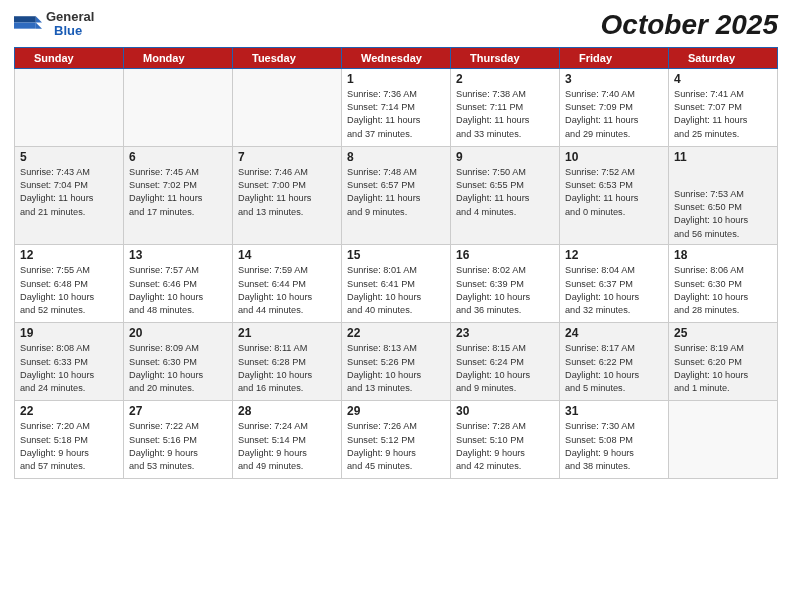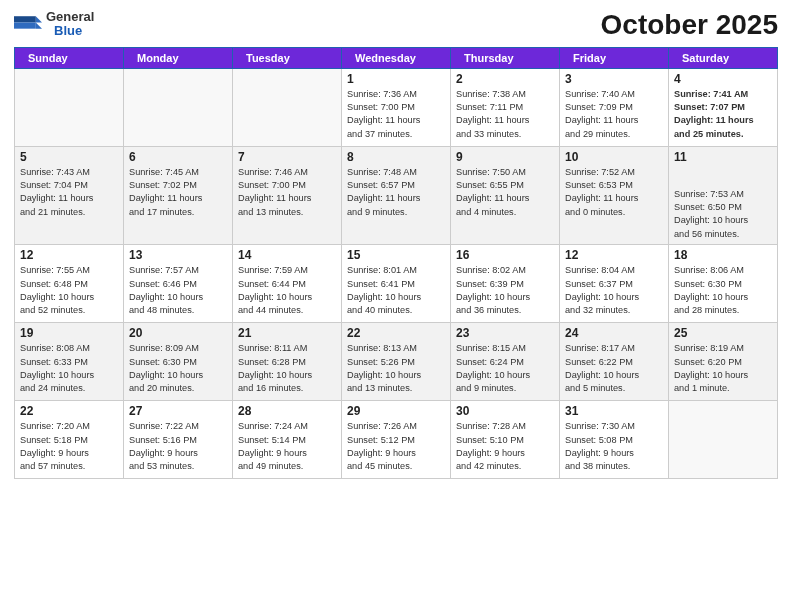--- a/index.html
+++ b/index.html
@@ -48,36 +48,37 @@
       height: 28px;
     }
     .title-section {
       text-align: right;
     }
     .cal-title {
       font-size: 28px;
       font-weight: bold;
       color: #1a1a1a;
       line-height: 1.1;
+      font-style: italic;
     }
     .cal-subtitle {
       font-size: 14px;
       color: #333;
     }
     .calendar {
       width: 100%;
       border-collapse: collapse;
       border: 1px solid #ccc;
     }
     .calendar th {
-      background: #6d28d9;
+      background: #b91c1c;
       color: #fff;
       font-size: 11px;
       font-weight: bold;
-      padding: 4px 13px;
+      padding: 4px 19px;
       border: 1px solid #2060b0;
       text-align: left;
     }
     .calendar td {
       border: 1px solid #ccc;
       vertical-align: top;
       padding: 3px 5px;
       width: calc(100% / 7);
       height: 78px;
       background: #fff;
@@ -142,41 +143,41 @@
         </tr>
     </thead>
     <tbody id="cal-body">
     <tr class="row-odd">
           <td class="empty"></td>
           <td class="empty"></td>
           <td class="empty"></td>
           <td>
             <div class="day-num">1</div>
             <div class="day-info" style="white-space: pre-line;">Sunrise: 7:36 AM
-Sunset: 7:00 PM
+Sunset: 7:14 PM
 Daylight: 11 hours
 and 37 minutes.</div>
           </td>
           <td>
             <div class="day-num">2</div>
             <div class="day-info" style="white-space: pre-line;">Sunrise: 7:38 AM
 Sunset: 7:11 PM
 Daylight: 11 hours
 and 33 minutes.</div>
           </td>
           <td>
             <div class="day-num">3</div>
             <div class="day-info" style="white-space: pre-line;">Sunrise: 7:40 AM
 Sunset: 7:09 PM
 Daylight: 11 hours
 and 29 minutes.</div>
           </td>
           <td>
             <div class="day-num">4</div>
-            <div class="day-info" style="white-space: pre-line; font-weight: bold;">Sunrise: 7:41 AM
+            <div class="day-info" style="white-space: pre-line;">Sunrise: 7:41 AM
 Sunset: 7:07 PM
 Daylight: 11 hours
 and 25 minutes.</div>
           </td>
         </tr>
         <tr class="row-even">
           <td>
             <div class="day-num">5</div>
             <div class="day-info" style="white-space: pre-line;">Sunrise: 7:43 AM
 Sunset: 7:04 PM

